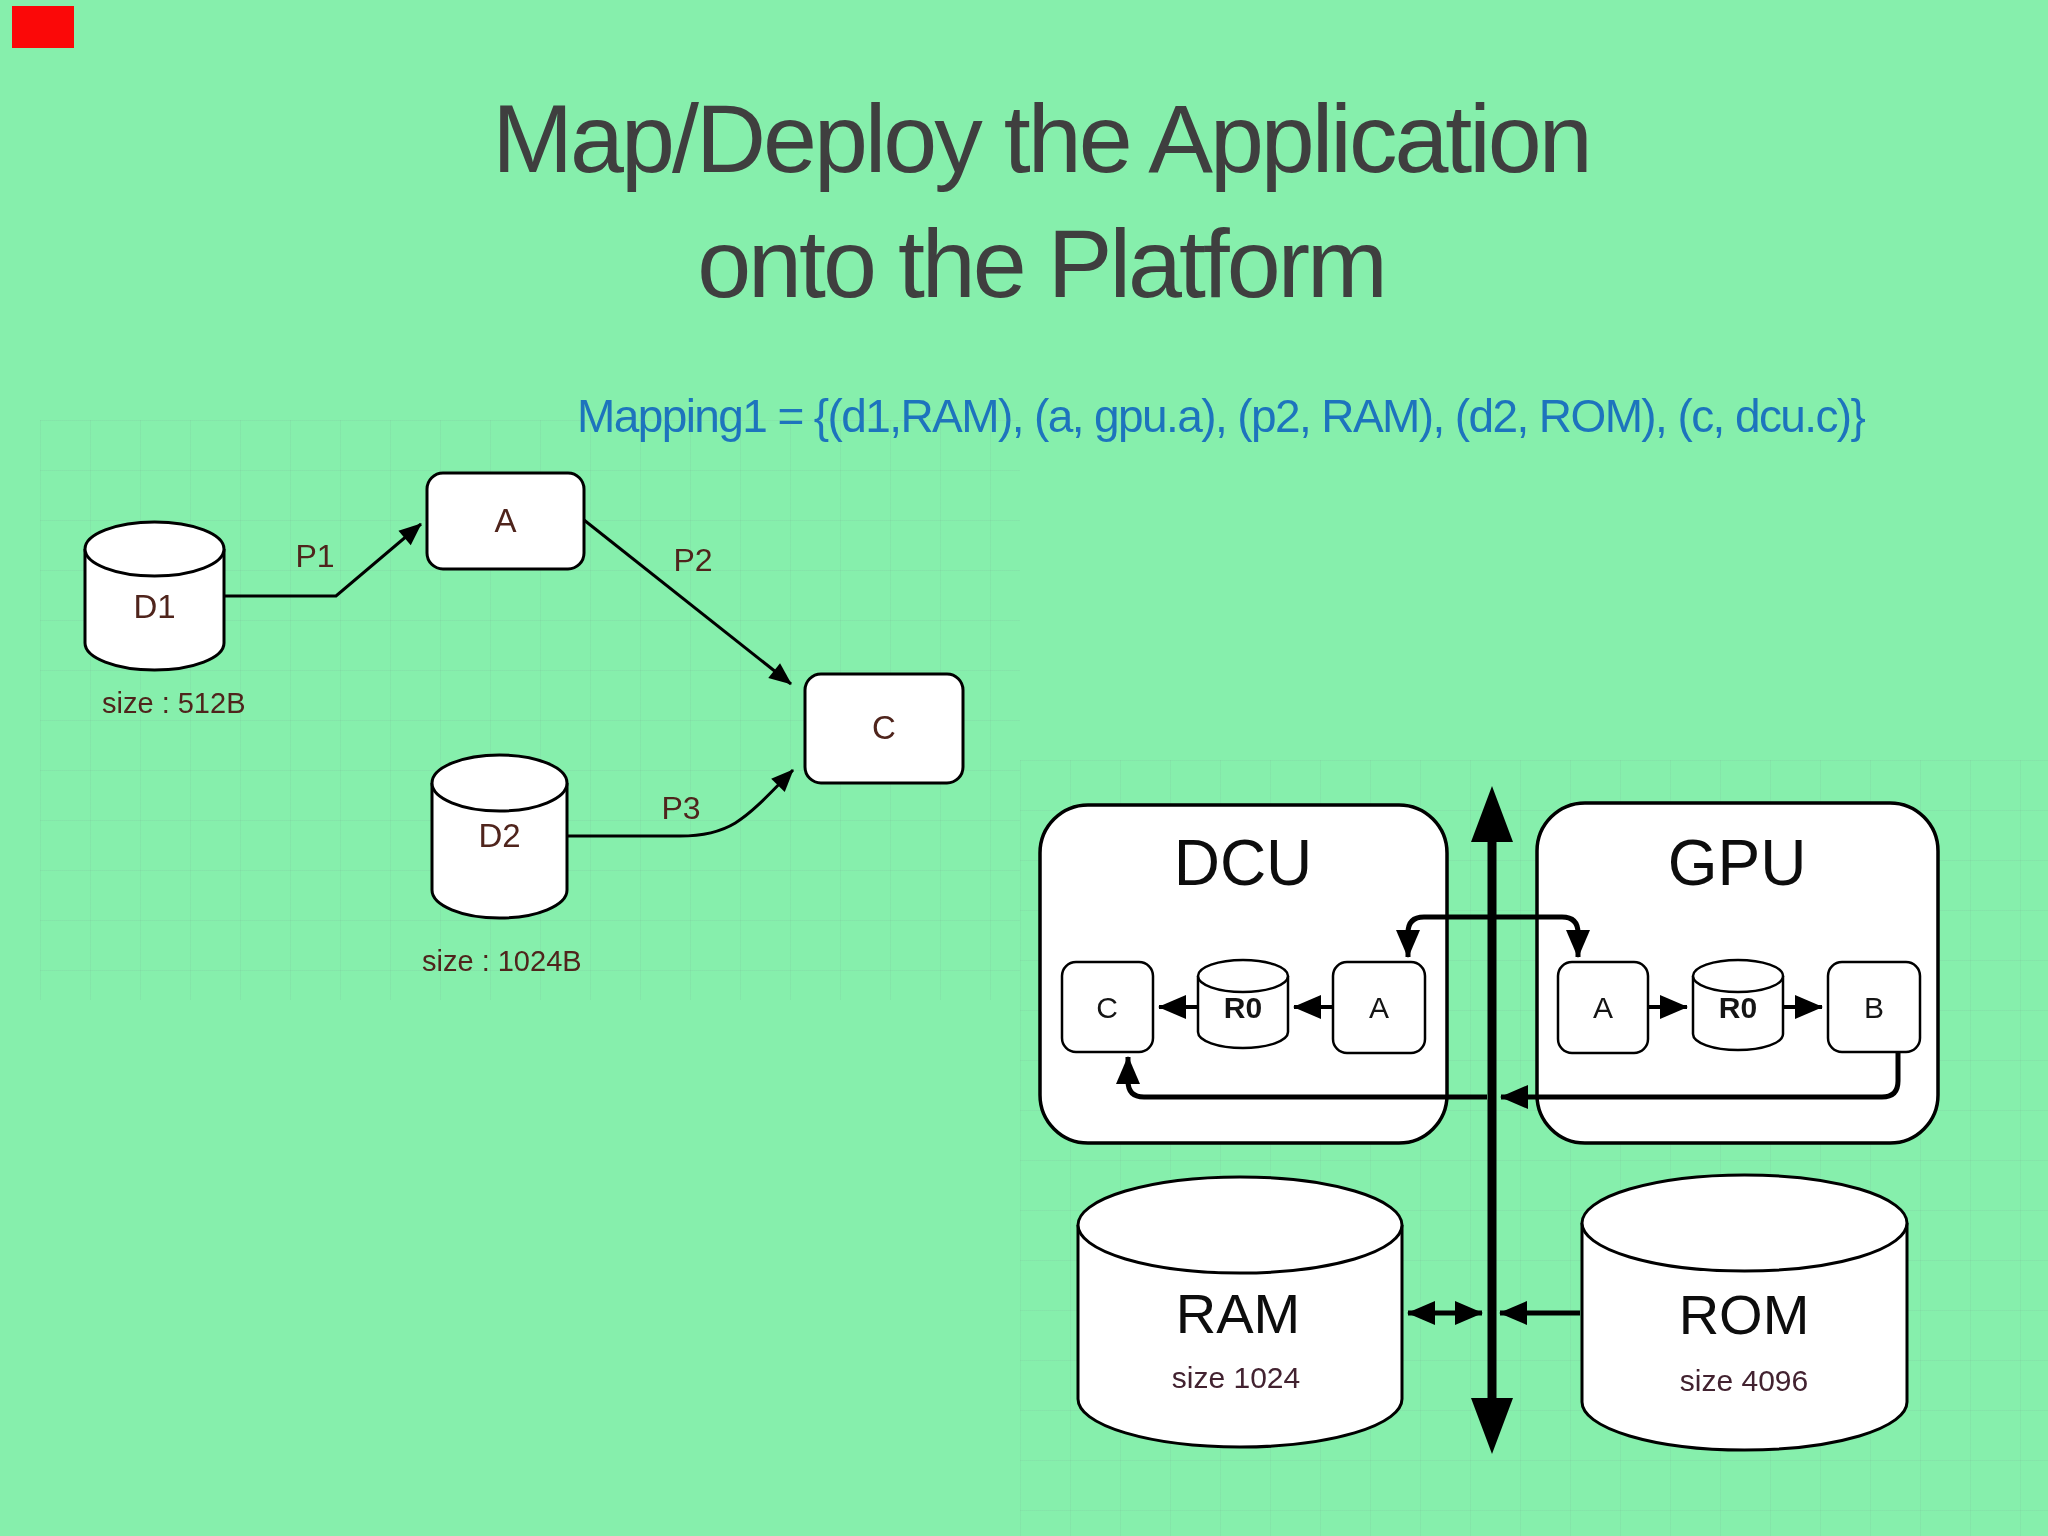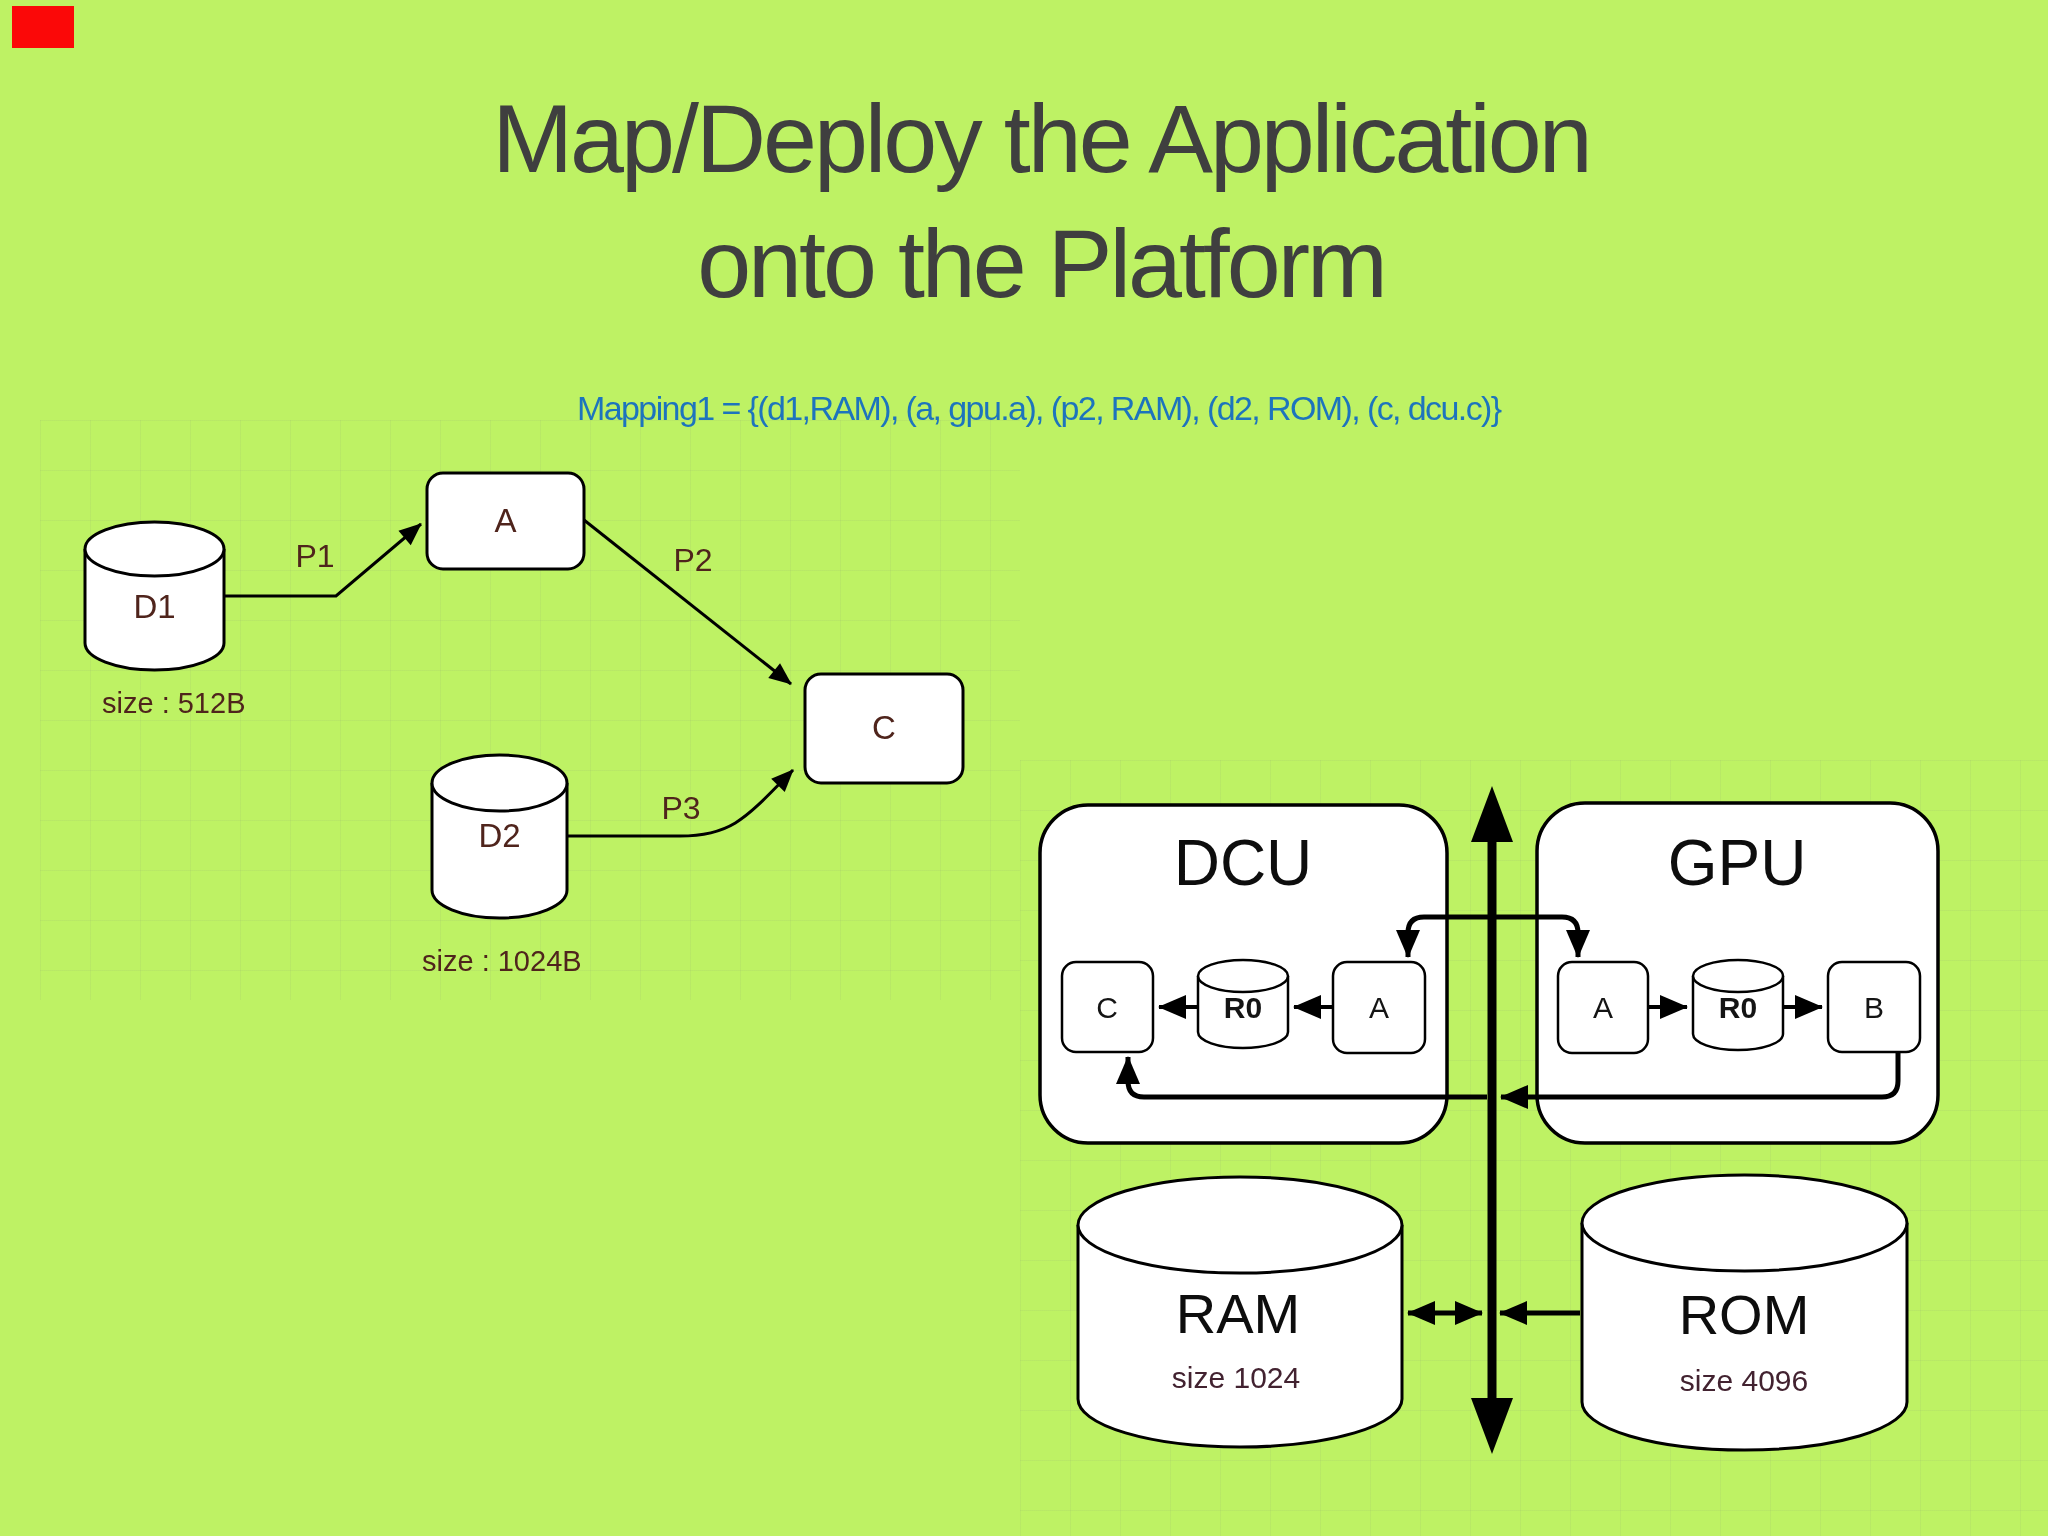--- a/index.html
+++ b/index.html
@@ -1,20 +1,20 @@
 <!DOCTYPE html>
 <html><head>
 <meta charset="utf-8">
 <style>
   html, body { margin: 0; padding: 0; background: #ffffff; }
   #stage {
     position: relative;
     width: 2048px;
     height: 1536px;
-    background: #bef264;
+    background: #86efac;
     font-family: "Liberation Sans", sans-serif;
     overflow: hidden;
   }
   .red-marker {
     position: absolute;
     left: 12px; top: 6px;
     width: 62px; height: 42px;
     background: #fb0808;
   }
   .title {
@@ -23,21 +23,21 @@
     width: 2082px;
     text-align: center;
     font-size: 97px;
     line-height: 1.29;
     letter-spacing: -3px;
     color: #3f3f3f;
   }
   .mapping {
     position: absolute;
     left: 577px; top: 389px;
-    font-size: 34px;
+    font-size: 46px;
     letter-spacing: -1.6px;
     color: #1d74bd;
     white-space: nowrap;
   }
   svg.canvas {
     position: absolute;
     background-image:
       linear-gradient(rgba(120,120,130,0.08) 1px, transparent 1px),
       linear-gradient(90deg, rgba(120,120,130,0.08) 1px, transparent 1px);
     background-size: 50px 50px;

